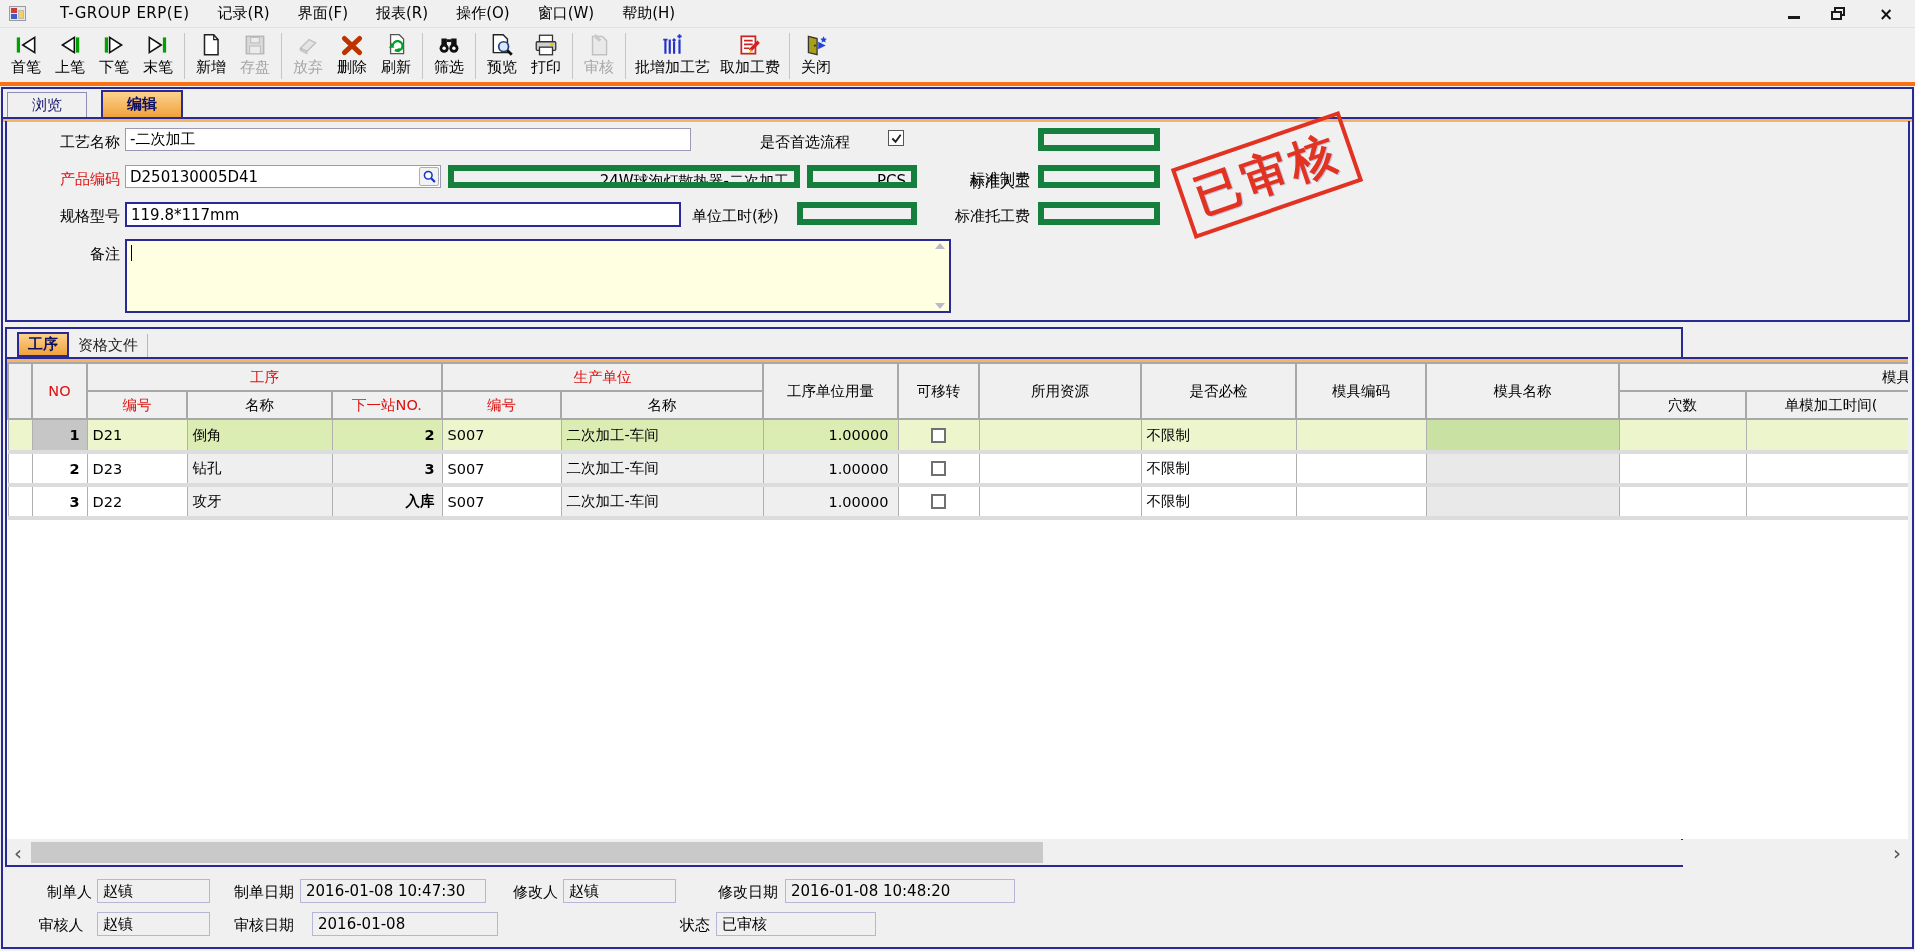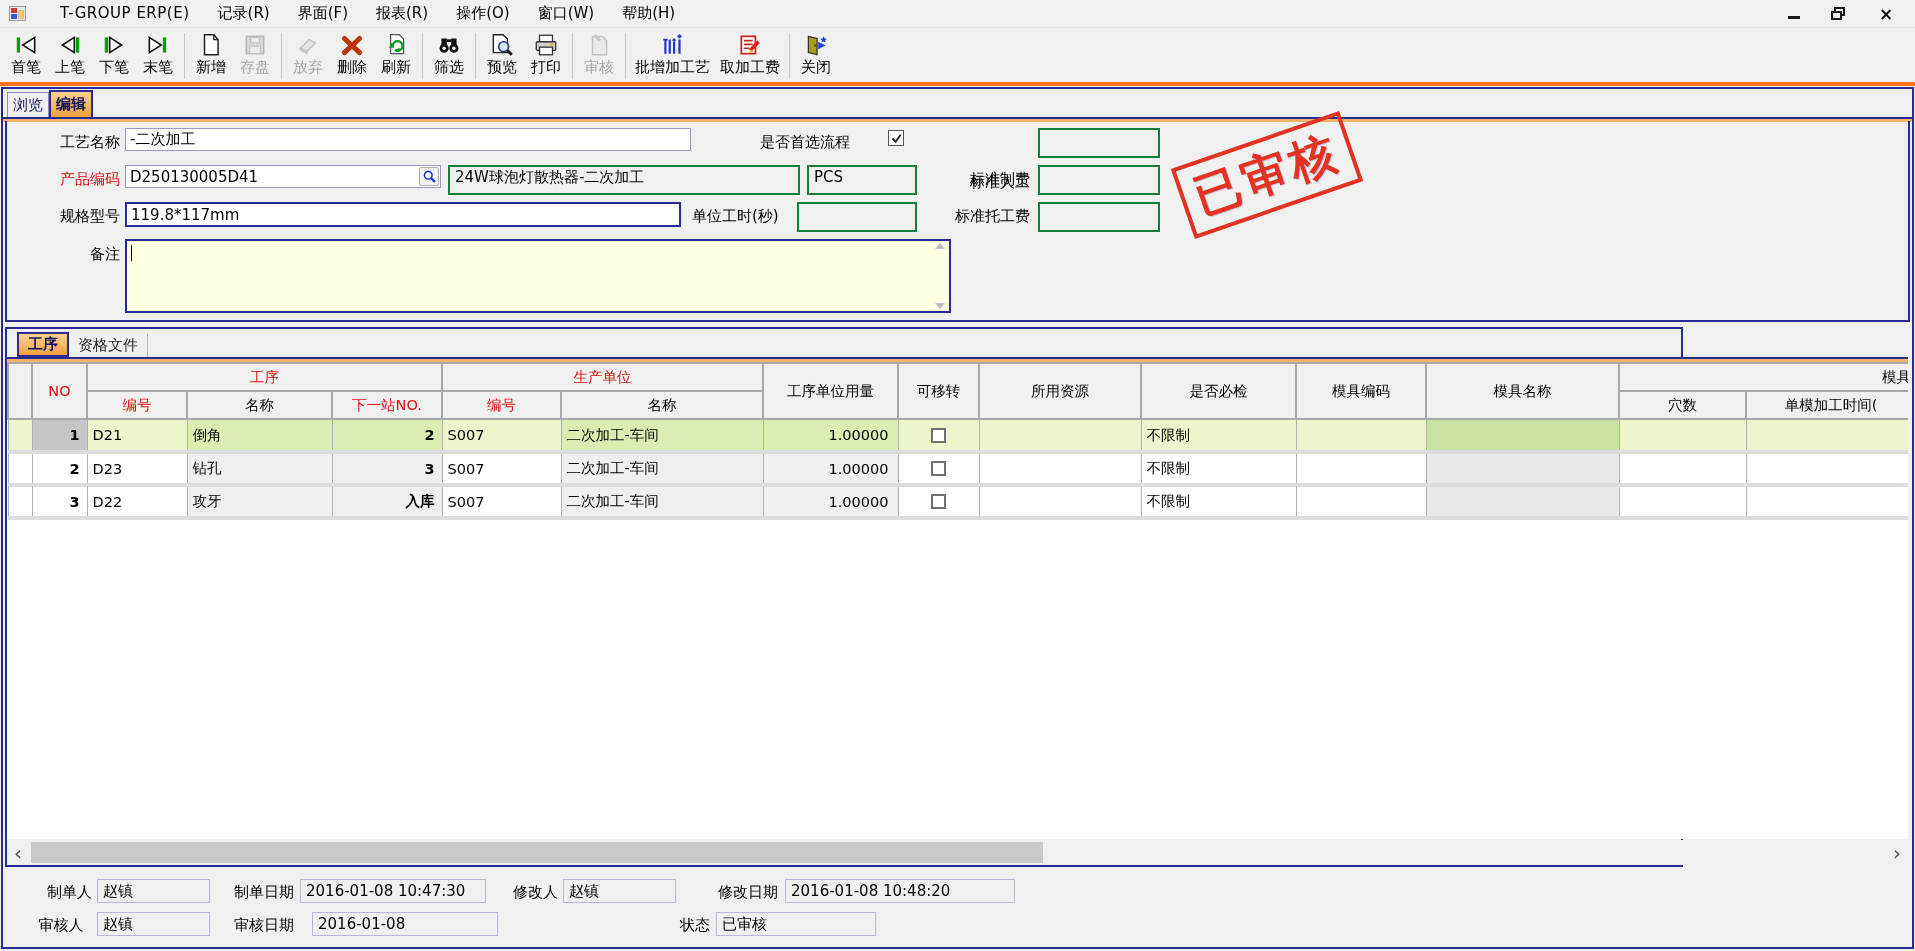--- a/index.html
+++ b/index.html
@@ -31,32 +31,32 @@
   .tbtn .tlabel { font-size:15px; line-height:17px; white-space:nowrap; margin-top:1px; }
   .tbtn.disabled .tlabel { color:#a6a6a6; }
   .tbtn.disabled svg { filter:grayscale(1); opacity:.55; }
   .tsep { width:1px; height:46px; background:#c6c6c6; margin:2px 4px 0 4px; flex:0 0 1px; }
 
   
   .frame { position:absolute; left:1px; top:87px; width:1913px; height:862px; border:2px solid #2a2a94; pointer-events:none; }
 
   
   .tabstrip { position:absolute; left:7px; top:90px; display:flex; align-items:flex-end; height:27px; }
-  .tab { height:25px; padding:0 5px; display:flex; align-items:center; background:#f0f0f0; border:1px solid #8e8eb4; border-bottom:none; margin-right:0; color:#16166a; }
+  .tab { height:25px; padding:0 24px; display:flex; align-items:center; background:#f0f0f0; border:1px solid #8e8eb4; border-bottom:none; margin-right:14px; color:#16166a; }
   .tab.active { height:27px; background:linear-gradient(#fcd28e,#f0a23c); border:2px solid #2a2a94; border-bottom:none; font-weight:bold; color:#101060; }
   .tabline-n { position:absolute; left:3px; top:117px; width:1909px; height:2px; background:#2a2a94; }
   .tabline-o { position:absolute; left:3px; top:119px; width:1909px; height:3px; background:#f2b565; }
 
   
   .formpanel { position:absolute; left:5px; top:121px; width:1905px; height:201px; border:2px solid #2a2a94; border-top:none; }
   .flabel { position:absolute; height:22px; line-height:22px; text-align:right; white-space:nowrap; }
   .flabel.red { color:#dd1111; }
   .finput { position:absolute; height:23px; border:1px solid #9a9ab8; background:#fff; font-family:inherit; font-size:15px; padding:0 4px; color:#000; }
   .finput.focused { border:2px solid #2a2a94; }
-  .fread { position:absolute; height:30px; line-height:21px; border:2px solid #15803d; background:#f0f0f0; padding:0 5px; white-space:nowrap; overflow:hidden; }
+  .fread { position:absolute; height:23px; line-height:21px; border:6px solid #15803d; background:#f0f0f0; padding:0 5px; white-space:nowrap; overflow:hidden;text-align:right; }
   .lookup-btn { position:absolute; width:20px; height:19px; background:#f2f2f2; border:1px solid #aeaeae; border-radius:2px; display:flex; align-items:center; justify-content:center; }
   .chk { position:absolute; width:16px; height:16px; border:1px solid #555; background:#fff; display:flex; align-items:center; justify-content:center; }
   .remarkbox { position:absolute; border:2px solid #2a2a94; background:#ffffe1; }
   .caret { position:absolute; left:4px; top:4px; width:1px; height:16px; background:#000; }
   .ta-arrows { position:absolute; right:2px; top:2px; bottom:2px; width:15px; display:flex; flex-direction:column; justify-content:space-between; align-items:center; }
   .tri-up { width:0; height:0; border-left:5px solid transparent; border-right:5px solid transparent; border-bottom:6px solid #b9b9c9; }
   .tri-down { width:0; height:0; border-left:5px solid transparent; border-right:5px solid transparent; border-top:6px solid #b9b9c9; }
 
   
   .stamp { position:absolute; left:1178px; top:138px; width:178px; height:74px; border:4px solid #e23222; transform:rotate(-19deg); display:flex; align-items:center; justify-content:center; color:#e23222; font-size:46px; font-weight:bold; letter-spacing:4px; text-shadow:1px 1px 0 rgba(140,140,190,.45); }

